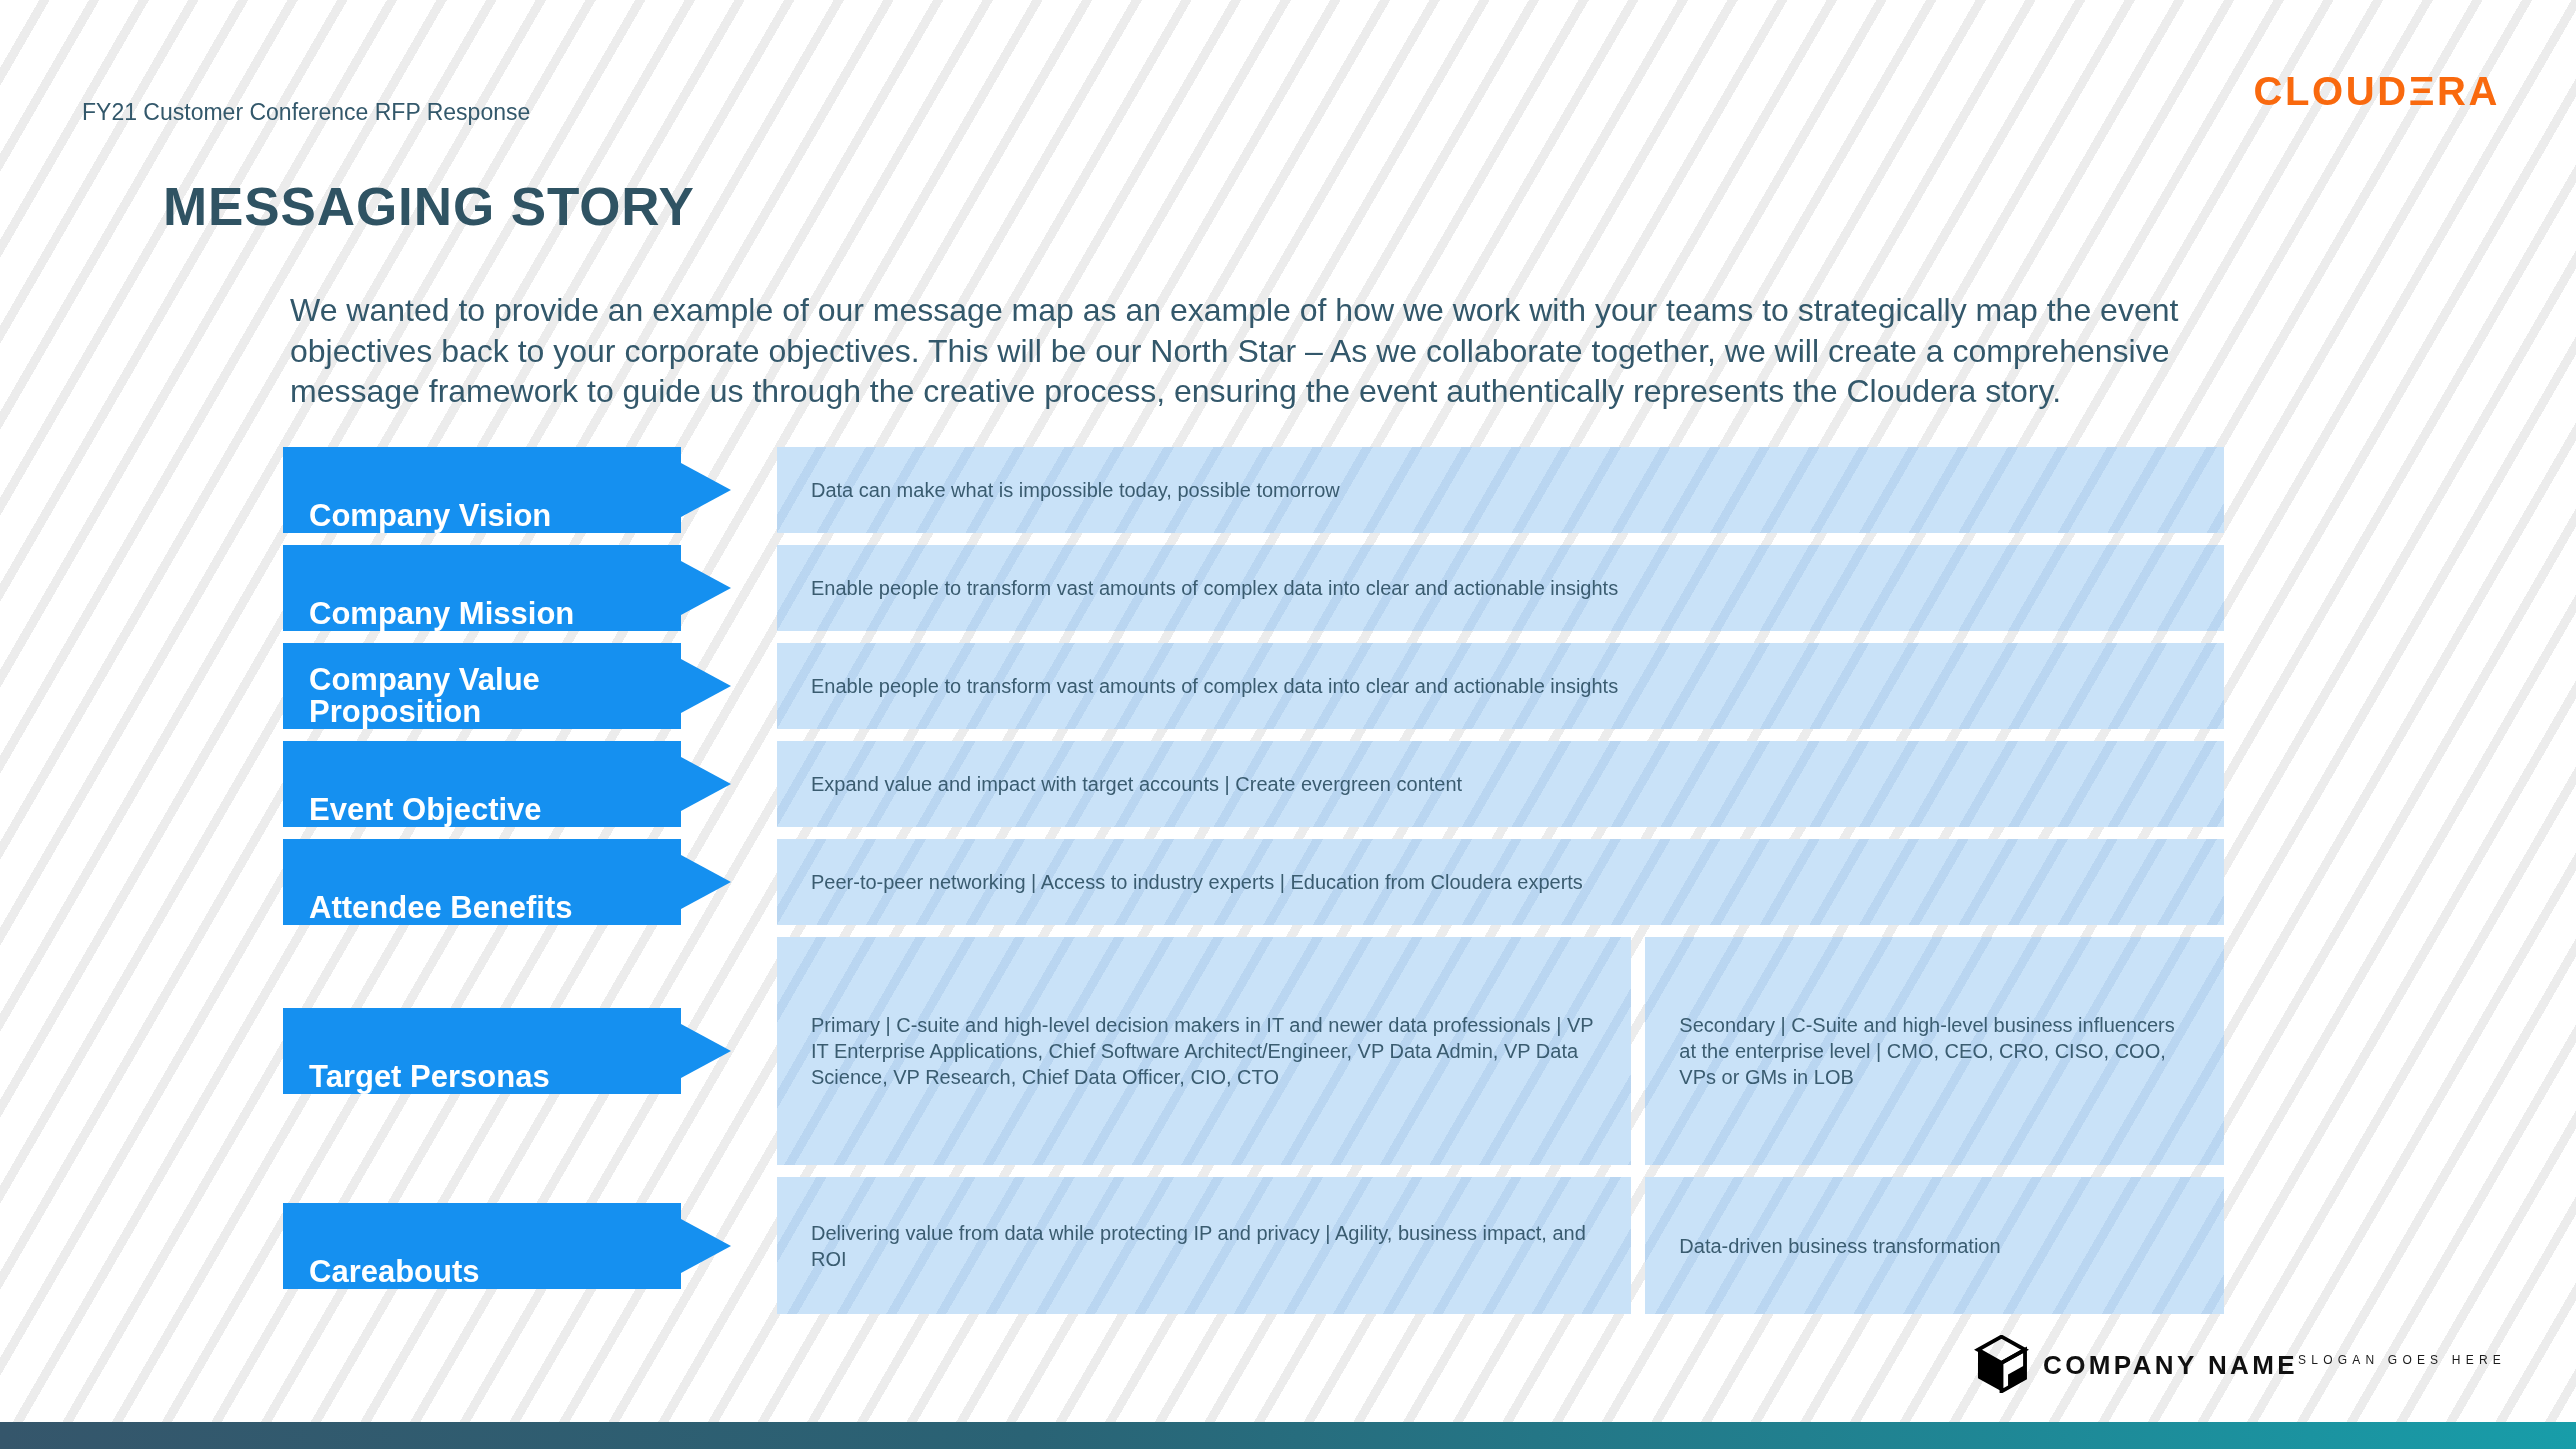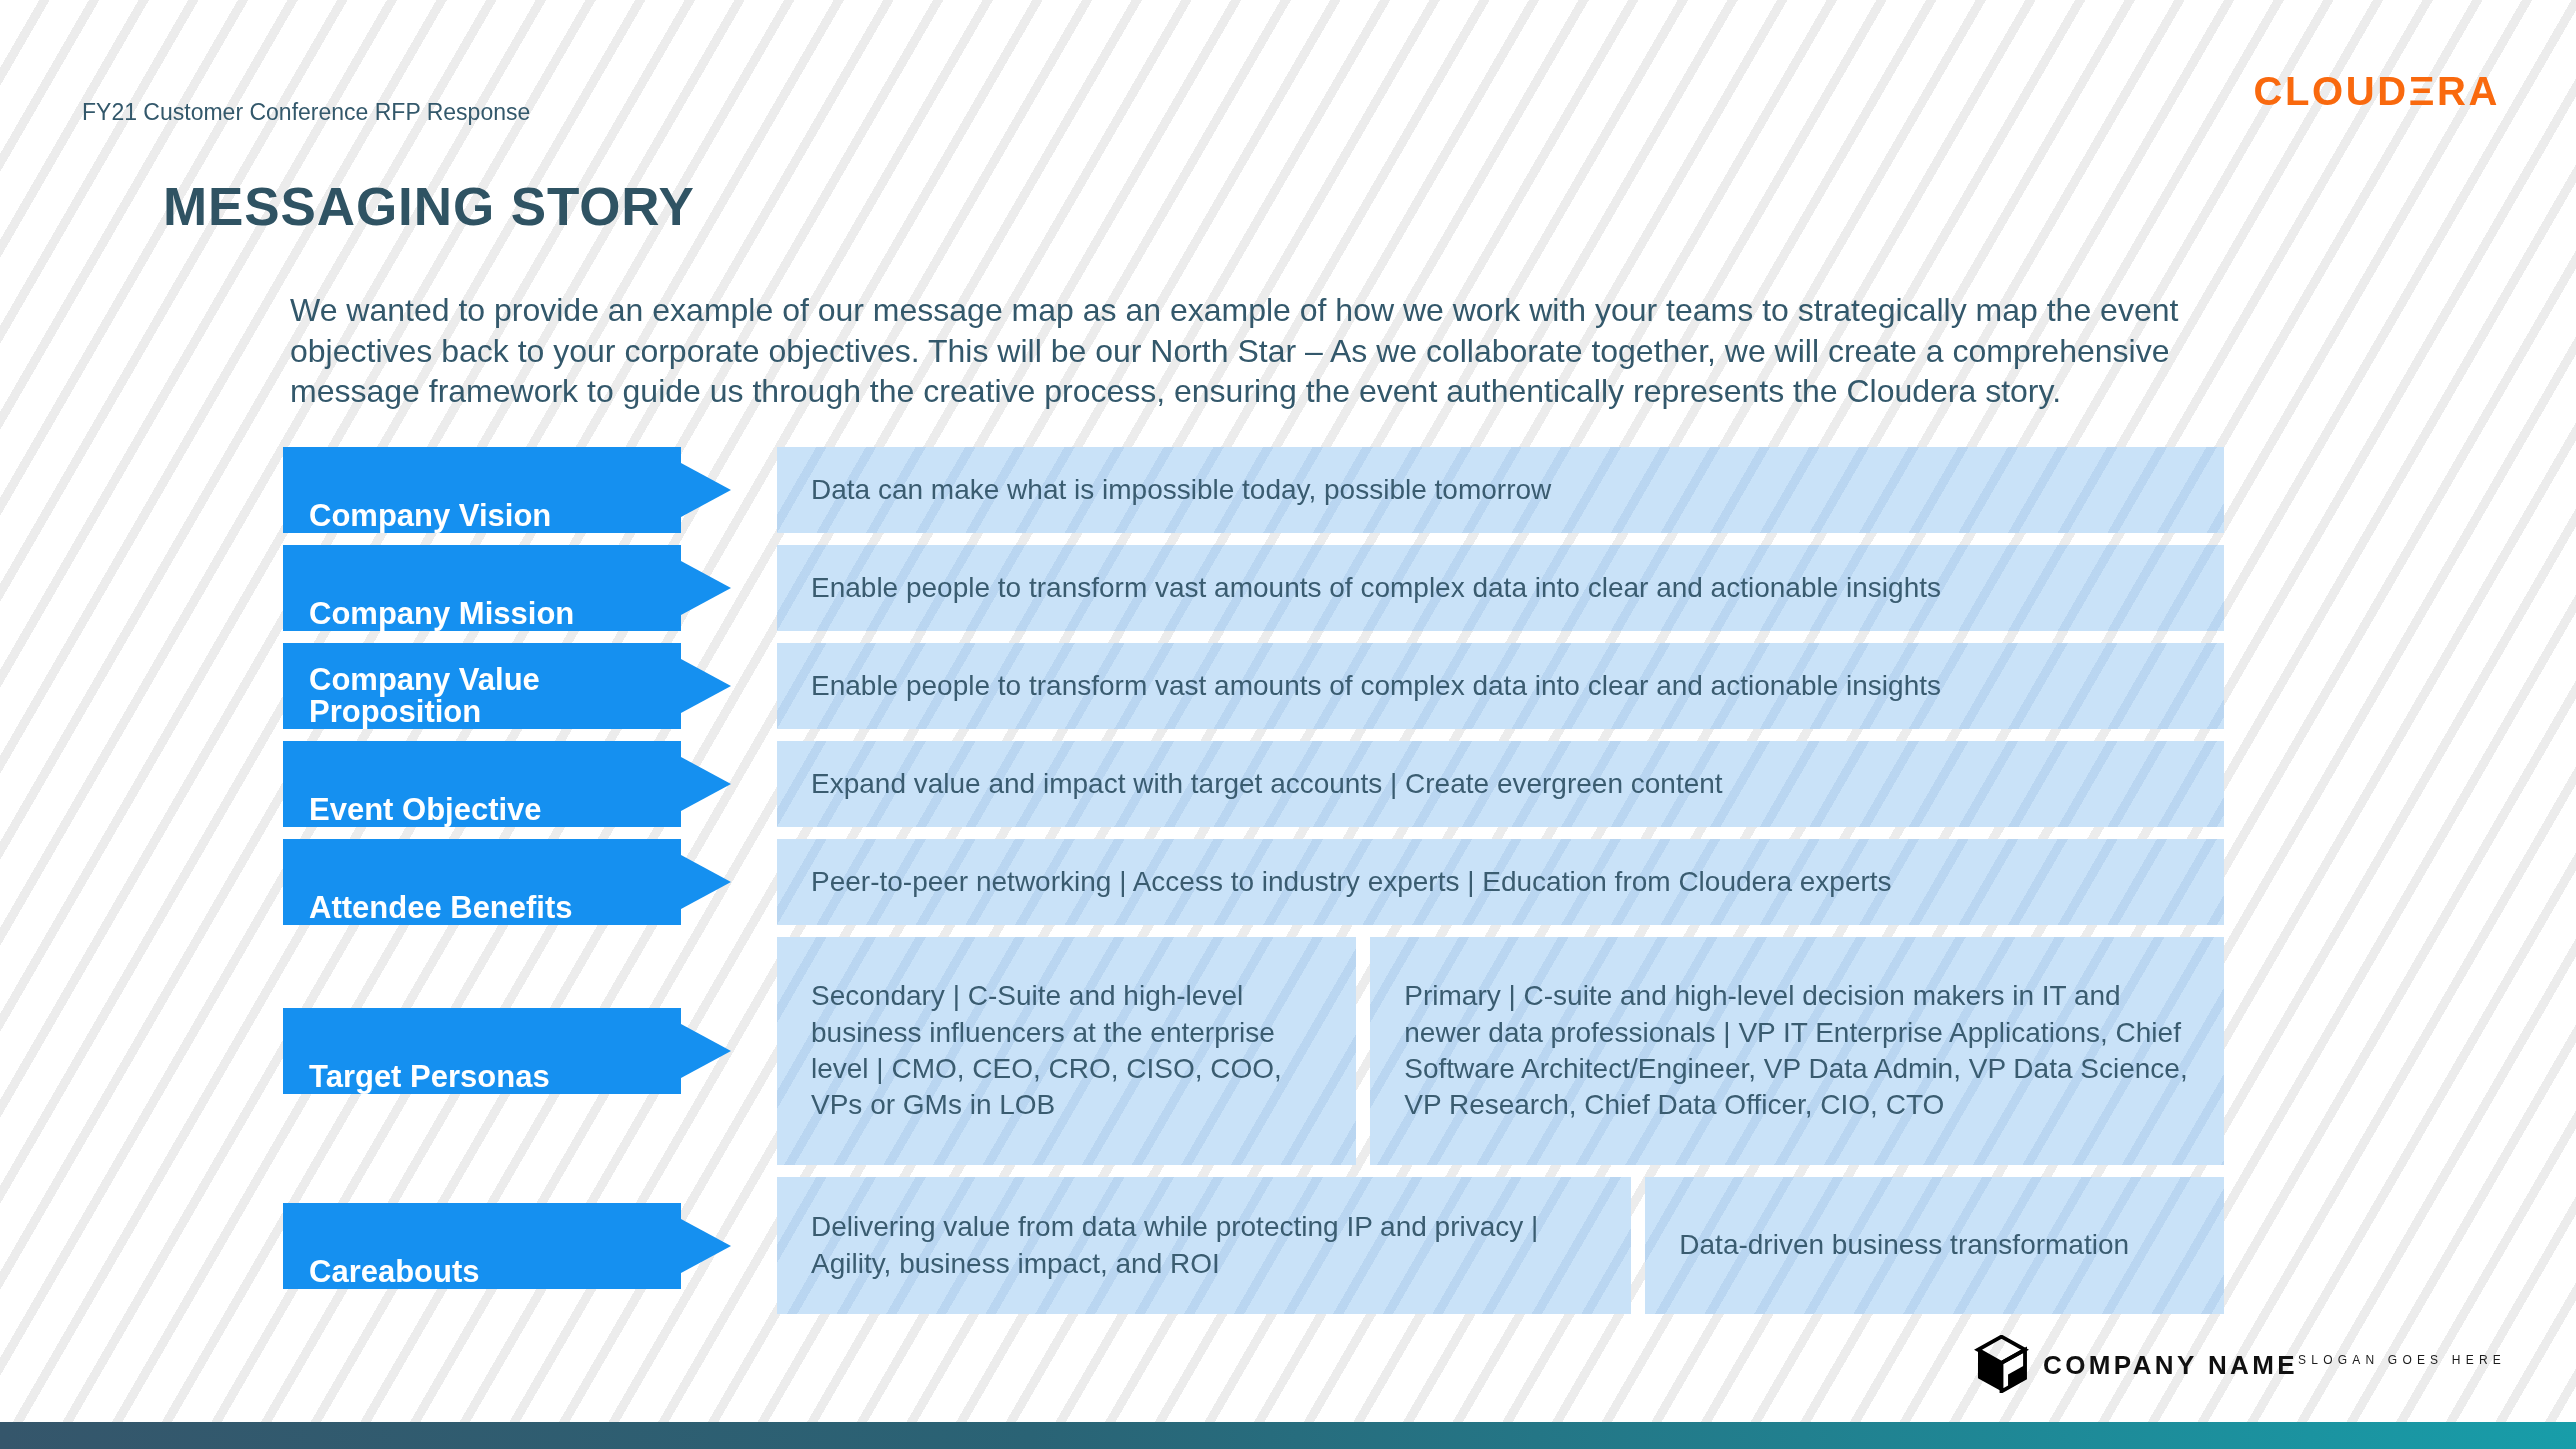--- a/index.html
+++ b/index.html
@@ -45,21 +45,21 @@
   .label-tip{
     width:0;height:0;
     border-top:27.5px solid transparent;
     border-bottom:27.5px solid transparent;
     border-left:50px solid #1590F0;
   }
   .row-content{flex:1;margin-left:46px;display:flex;gap:14.6px;height:100%;}
   .content-box{
     flex:1;display:flex;align-items:center;box-sizing:border-box;
     padding:6.9px 34px;
-    color:#3A5C70;font-size:28px;line-height:1.3;
+    color:#3A5C70;font-size:20px;line-height:1.3;
     background-color:#C9E2F8;
     background-image:repeating-linear-gradient(120deg,
       rgba(0,0,0,0) 0px, rgba(0,0,0,0) 34px,
       rgba(130,170,215,0.22) 34px, rgba(130,170,215,0.22) 43px);
   }
   .box--primary{flex:0 0 59%;}
   .footer-logo{
     position:absolute;right:70px;bottom:53px;
     display:flex;align-items:center;gap:13.7px;
   }
@@ -147,22 +147,22 @@
     </div>
 
     <div class="map-row h-tall">
       <div class="label-arrow">
         <div class="label-rect">
             <span>Target Personas</span>
           </div>
         <div class="label-tip"></div>
       </div>
       <div class="row-content">
+        <div class="content-box box--primary">Primary | C-suite and high-level decision makers in IT and newer data professionals | VP IT Enterprise Applications, Chief Software Architect/Engineer, VP Data Admin, VP Data Science, VP Research, Chief Data Officer, CIO, CTO</div>
         <div class="content-box">Secondary | C-Suite and high-level business influencers at the enterprise level | CMO, CEO, CRO, CISO, COO, VPs or GMs in LOB</div>
-        <div class="content-box box--primary">Primary | C-suite and high-level decision makers in IT and newer data professionals | VP IT Enterprise Applications, Chief Software Architect/Engineer, VP Data Admin, VP Data Science, VP Research, Chief Data Officer, CIO, CTO</div>
       </div>
     </div>
 
     <div class="map-row h-mid">
       <div class="label-arrow">
         <div class="label-rect">
             <span>Careabouts</span>
           </div>
         <div class="label-tip"></div>
       </div>

